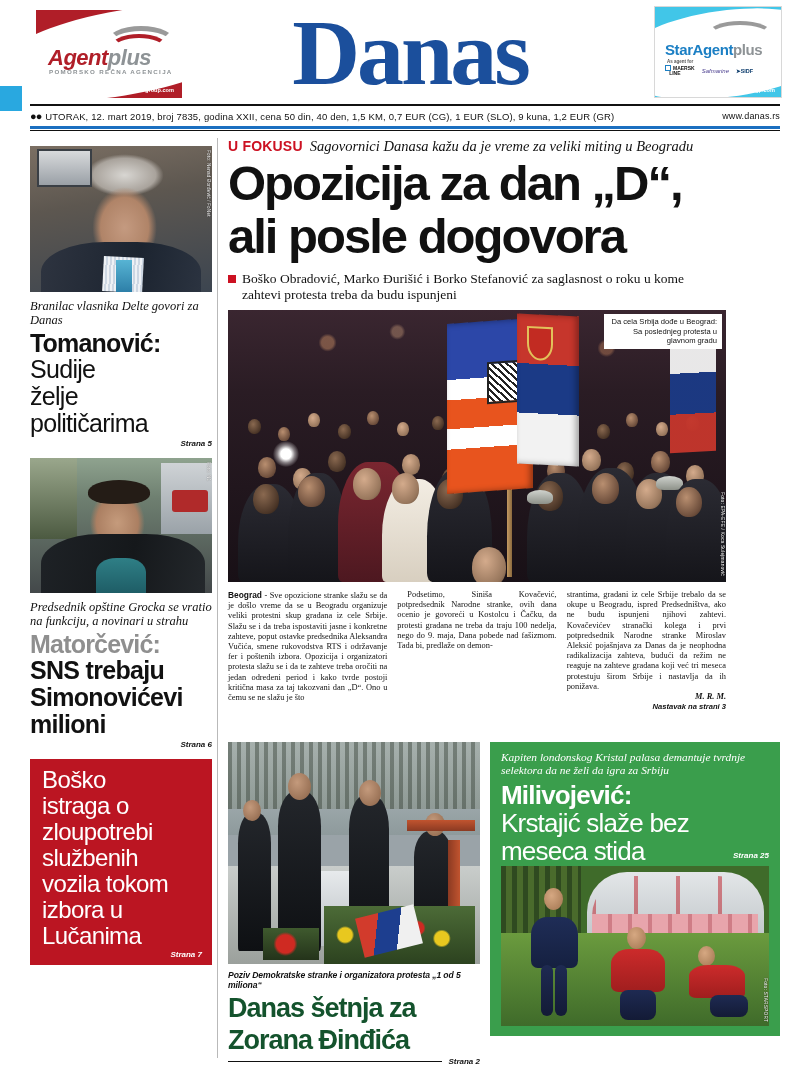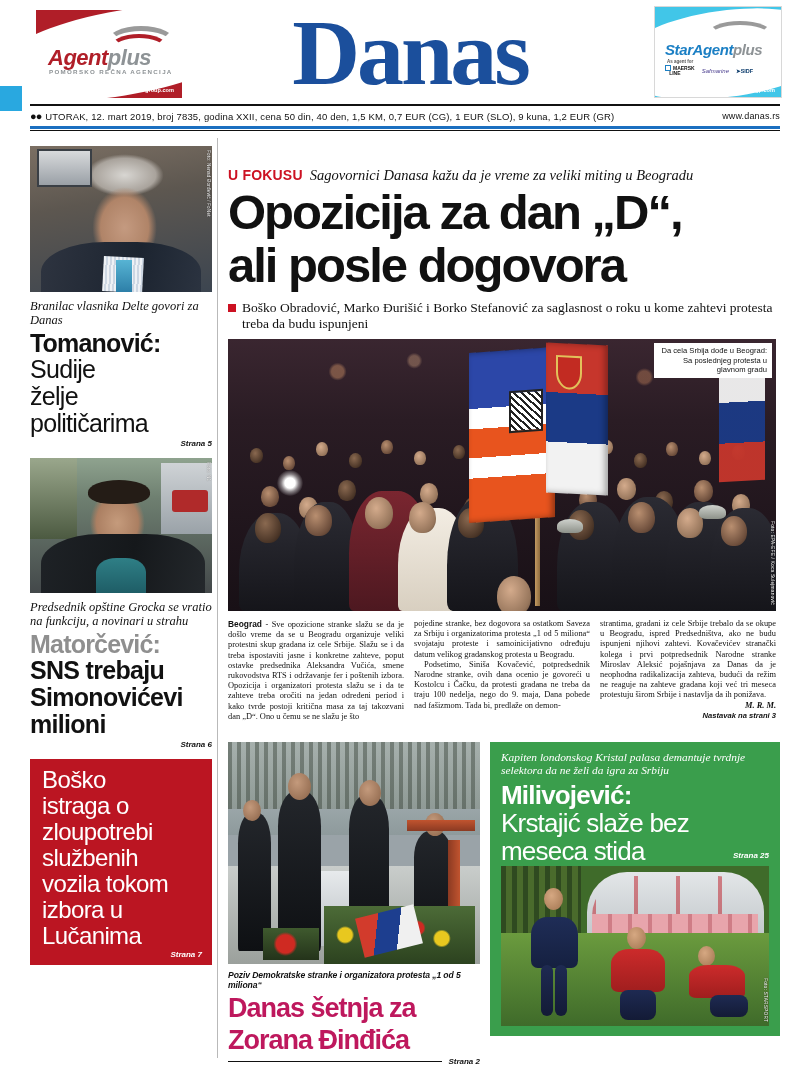--- a/index.html
+++ b/index.html
@@ -86,21 +86,21 @@
     background: #ffffff; border-radius: 50%; transform: rotate(-7deg);
   }
   .star-arc {
     position: absolute; right: 8px; top: 14px; width: 66px; height: 28px;
     border: 4px solid #9a9a9a; border-bottom-color: transparent;
     border-left-color: transparent; border-right-color: transparent;
     border-radius: 50% 50% 0 0;
   }
   .star-name {
     position: absolute; left: 10px; top: 34px; z-index: 5;
-    font-size: 15px; font-weight: bold; font-style: italic; letter-spacing: -0.4px;
+    font-size: 15px; font-weight: bold; letter-spacing: -0.4px;
   }
   .star-name .s1 { color: #1b7fc4; }
   .star-name .s2 { color: #8e9396; }
   .star-agentfor {
     position: absolute; left: 12px; top: 52px; z-index: 5;
     font-size: 4.5px; color: #555; font-weight: bold;
   }
   .star-brands {
     position: absolute; left: 10px; top: 58px; z-index: 5;
     display: flex; gap: 7px; align-items: center;
@@ -179,21 +179,21 @@
   .redbox {
     background: #bb1522; color: #fff; padding: 8px 10px 6px 12px;
     margin-top: 10px; position: relative;
   }
   .redbox .t {
     font-size: 24px; line-height: 26px; letter-spacing: -0.6px; font-weight: normal;
   }
   .redbox .strana { color: #fff; margin-top: 1px; }
 
   
-  .main { position: absolute; left: 228px; top: 0; width: 548px; margin-top: 29px; }
+  .main { position: absolute; left: 228px; top: 0; width: 498px; }
 
   .fokus-line {
     display: flex; align-items: baseline; gap: 7px; margin-bottom: 2px;
   }
   .fokus-tag {
     color: #cc1122; font-weight: bold; font-size: 14px; letter-spacing: 0.2px;
   }
   .fokus-text {
     font-family: "Liberation Serif", serif; font-style: italic;
     font-size: 14.5px; color: #111;
@@ -236,21 +236,21 @@
   .bottom-left { width: 252px; position: relative; }
   .bottom-right { width: 290px; position: relative; }
 
   .dj-photo { height: 222px; position: relative; overflow: hidden; }
   .dj-kicker {
     font-size: 8.6px; font-style: italic; font-weight: bold;
     margin-top: 6px; color: #111; letter-spacing: -0.1px;
   }
   .dj-hl {
     font-size: 27px; font-weight: bold; line-height: 28px;
-    letter-spacing: -1px; color: #be185d; margin-top: 4px;
+    letter-spacing: -1px; color: #14532d; margin-top: 4px;
   }
   .dj-foot { display: flex; align-items: flex-end; gap: 6px; margin-top: 3px; }
   .dj-rule { flex: 1; height: 1px; background: #111; margin-bottom: 4px; }
 
   .greenbox {
     background: #3a9e4c; color: #fff; padding: 9px 11px 10px 11px; position: relative;
   }
   .gb-kicker {
     font-family: "Liberation Serif", serif; font-style: italic;
     font-size: 11.4px; line-height: 13px;
@@ -626,21 +626,20 @@
 
         <div class="photo-caption">Da cela Srbija dođe u Beograd: Sa poslednjeg protesta u glavnom gradu</div>
         <div class="pc-vert" style="right:1px;bottom:6px;">Foto: EPA-EFE / Koca Sulejmanović</div>
       </div>
 
       <div class="cols3">
         <div class="c">
           <p class="first"><b class="place">Beograd</b> <span>- Sve opozicione stranke slažu se da je došlo vreme da se u Beogradu organizuje veliki protestni skup gradana iz cele Srbije. Slažu se i da treba ispostaviti jasne i konkretne zahteve, poput ostavke predsednika Aleksandra Vučića, smene rukovodstva RTS i održavanje fer i poštenih izbora. Opozicija i organizatori protesta slažu se i da te zahteve treba oročiti na jedan odredeni period i kako tvrde postoji kritična masa za taj takozvani dan „D“. Ono u čemu se ne slažu je što</span></p>
         </div>
         <div class="c">
-          <p class="first">pojedine stranke, bez dogovora sa ostatkom Saveza za Srbiju i organizatorima protesta „1 od 5 miliona“ svojataju proteste i samoinicijativno određuju datum velikog gradanskog protesta u Beogradu.</p>
           <p>Podsetimo, Siniša Kovačević, potpredsednik Narodne stranke, ovih dana ocenio je govoreći u Kostolcu i Čačku, da protesti gradana ne treba da traju 100 nedelja, nego do 9. maja, Dana pobede nad fašizmom. Tada bi, predlaže on demon-</p>
         </div>
         <div class="c">
           <p class="first">strantima, gradani iz cele Srbije trebalo da se okupe u Beogradu, ispred Predsedništva, ako ne budu ispunjeni njihovi zahtevi. Kovačevićev stranački kolega i prvi potpredsednik Narodne stranke Miroslav Aleksić pojašnjava za Danas da je neophodna radikalizacija zahteva, budući da režim ne reaguje na zahteve gradana koji već tri meseca protestuju širom Srbije i nastavlja da ih ponižava.</p>
           <div class="sig">M. R. M.</div>
           <div class="cont">Nastavak na strani 3</div>
         </div>
       </div>
     </div>
 

